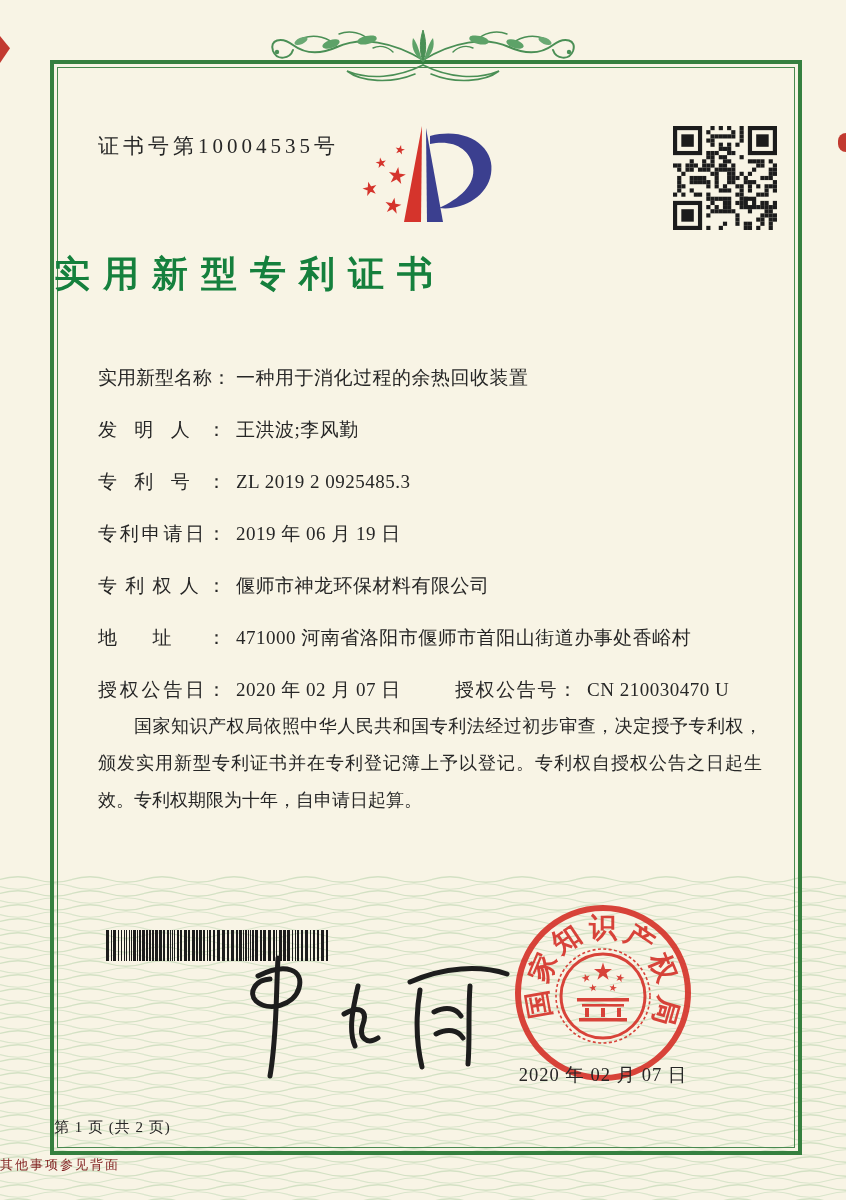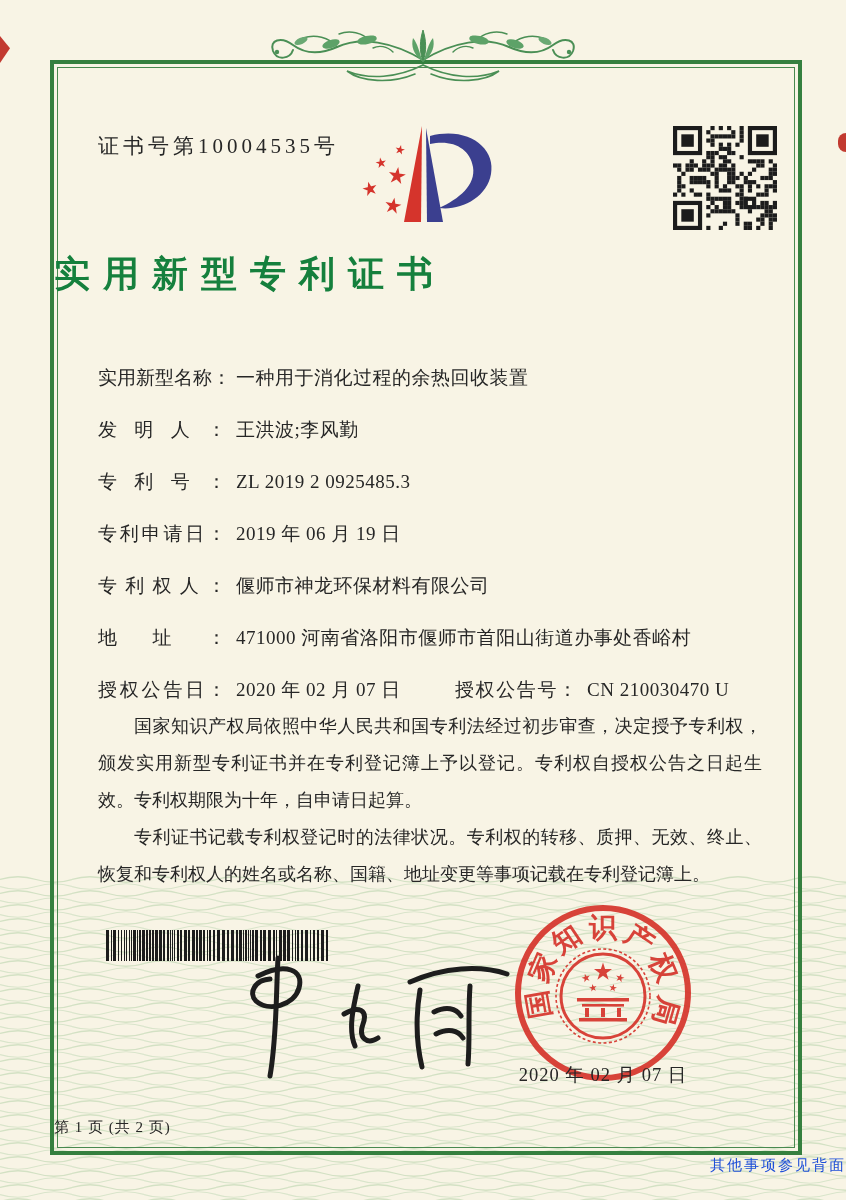--- a/index.html
+++ b/index.html
@@ -51,22 +51,22 @@
   .signature{position:absolute;left:168px;top:886px;width:302px;height:134px;z-index:2;}
 
   .seal{position:absolute;left:453px;top:833px;width:192px;height:192px;z-index:2;
         mix-blend-mode:multiply;opacity:.93;}
   .seal-date{position:absolute;left:443px;top:998px;width:212px;text-align:center;
              font-size:18.5px;letter-spacing:1px;z-index:2;}
 
   .page-info{position:absolute;left:0;top:1054px;width:100%;text-align:left;
              font-size:15px;letter-spacing:1px;z-index:2;}
 
-  .back-note{position:absolute;left:0;top:1156px;width:100%;text-align:right;
-             font-size:15px;letter-spacing:2px;z-index:2;color:#1d4ed8;}
+  .back-note{position:absolute;left:0;top:1156px;width:100%;text-align:left;
+             font-size:13px;letter-spacing:2px;z-index:2;color:#7f1d1d;}
 </style>
 </head>
 <body>
 
 <div class="page">
 
   <svg class="guilloche" width="846" height="324">
     <defs>
       <pattern id="waves" width="72" height="14" patternUnits="userSpaceOnUse">
         <path d="M0 3.5 Q18 -2 36 3.5 T 72 3.5" fill="none" stroke="#cfdfc0" stroke-width="1.3"></path>
@@ -355,21 +355,20 @@
       <div class="field-row">
         <span class="field-label">授权公告日：</span><span class="field-value">2020 年 02 月 07 日</span>
         <span class="grant-no">
           <span class="field-label" style="width:122px">授权公告号：</span><span class="field-value">CN 210030470 U</span>
         </span>
       </div>
     </div>
 
     <div class="body-text">
       <p>国家知识产权局依照中华人民共和国专利法经过初步审查，决定授予专利权，颁发实用新型专利证书并在专利登记簿上予以登记。专利权自授权公告之日起生效。专利权期限为十年，自申请日起算。</p>
-      <p>专利证书记载专利权登记时的法律状况。专利权的转移、质押、无效、终止、恢复和专利权人的姓名或名称、国籍、地址变更等事项记载在专利登记簿上。</p>
     </div>
 
     <svg class="barcode" id="barcode-svg" viewBox="0 0 228 31" preserveAspectRatio="none">
         <rect x="0" y="0" width="3" height="31" fill="#1c1c1c"></rect>
         <rect x="5" y="0" width="1" height="31" fill="#1c1c1c"></rect>
         <rect x="7" y="0" width="3" height="31" fill="#1c1c1c"></rect>
         <rect x="12" y="0" width="1" height="31" fill="#1c1c1c"></rect>
         <rect x="15" y="0" width="1" height="31" fill="#1c1c1c"></rect>
         <rect x="18" y="0" width="1" height="31" fill="#1c1c1c"></rect>
         <rect x="20" y="0" width="1" height="31" fill="#1c1c1c"></rect>

